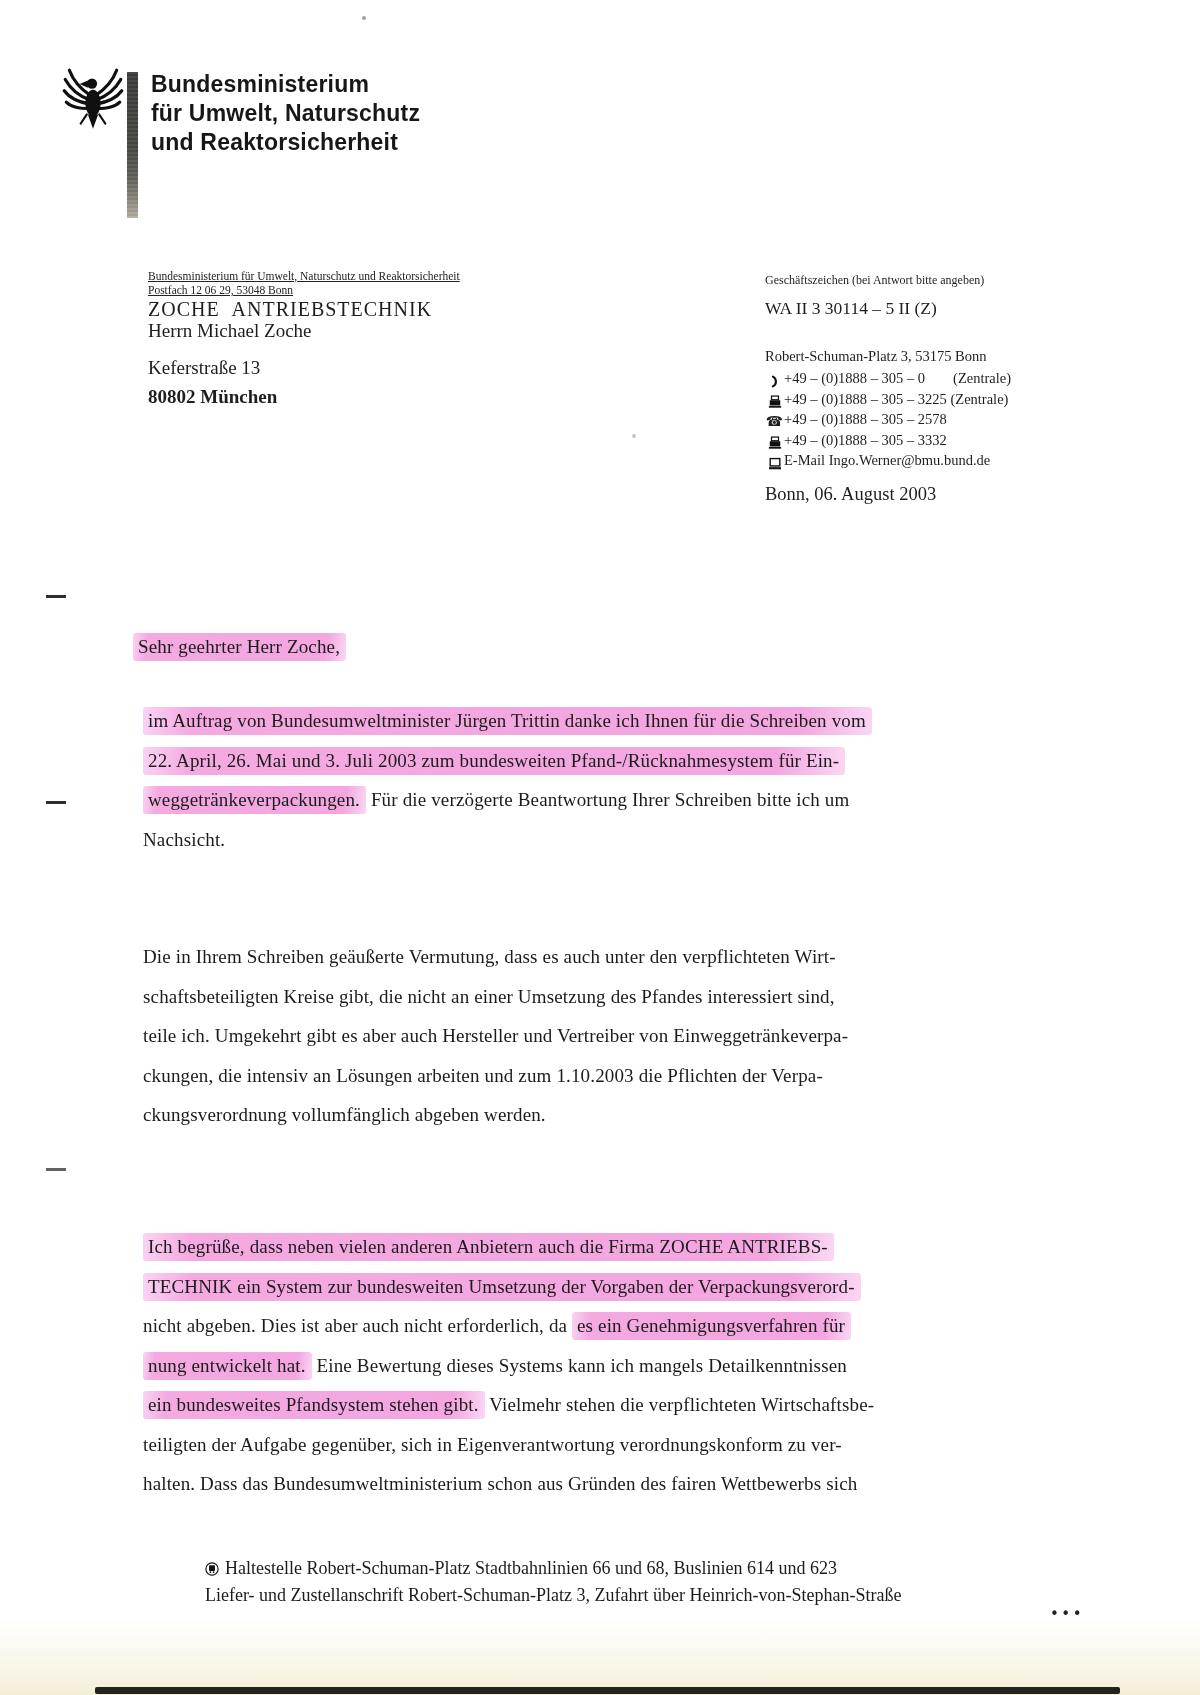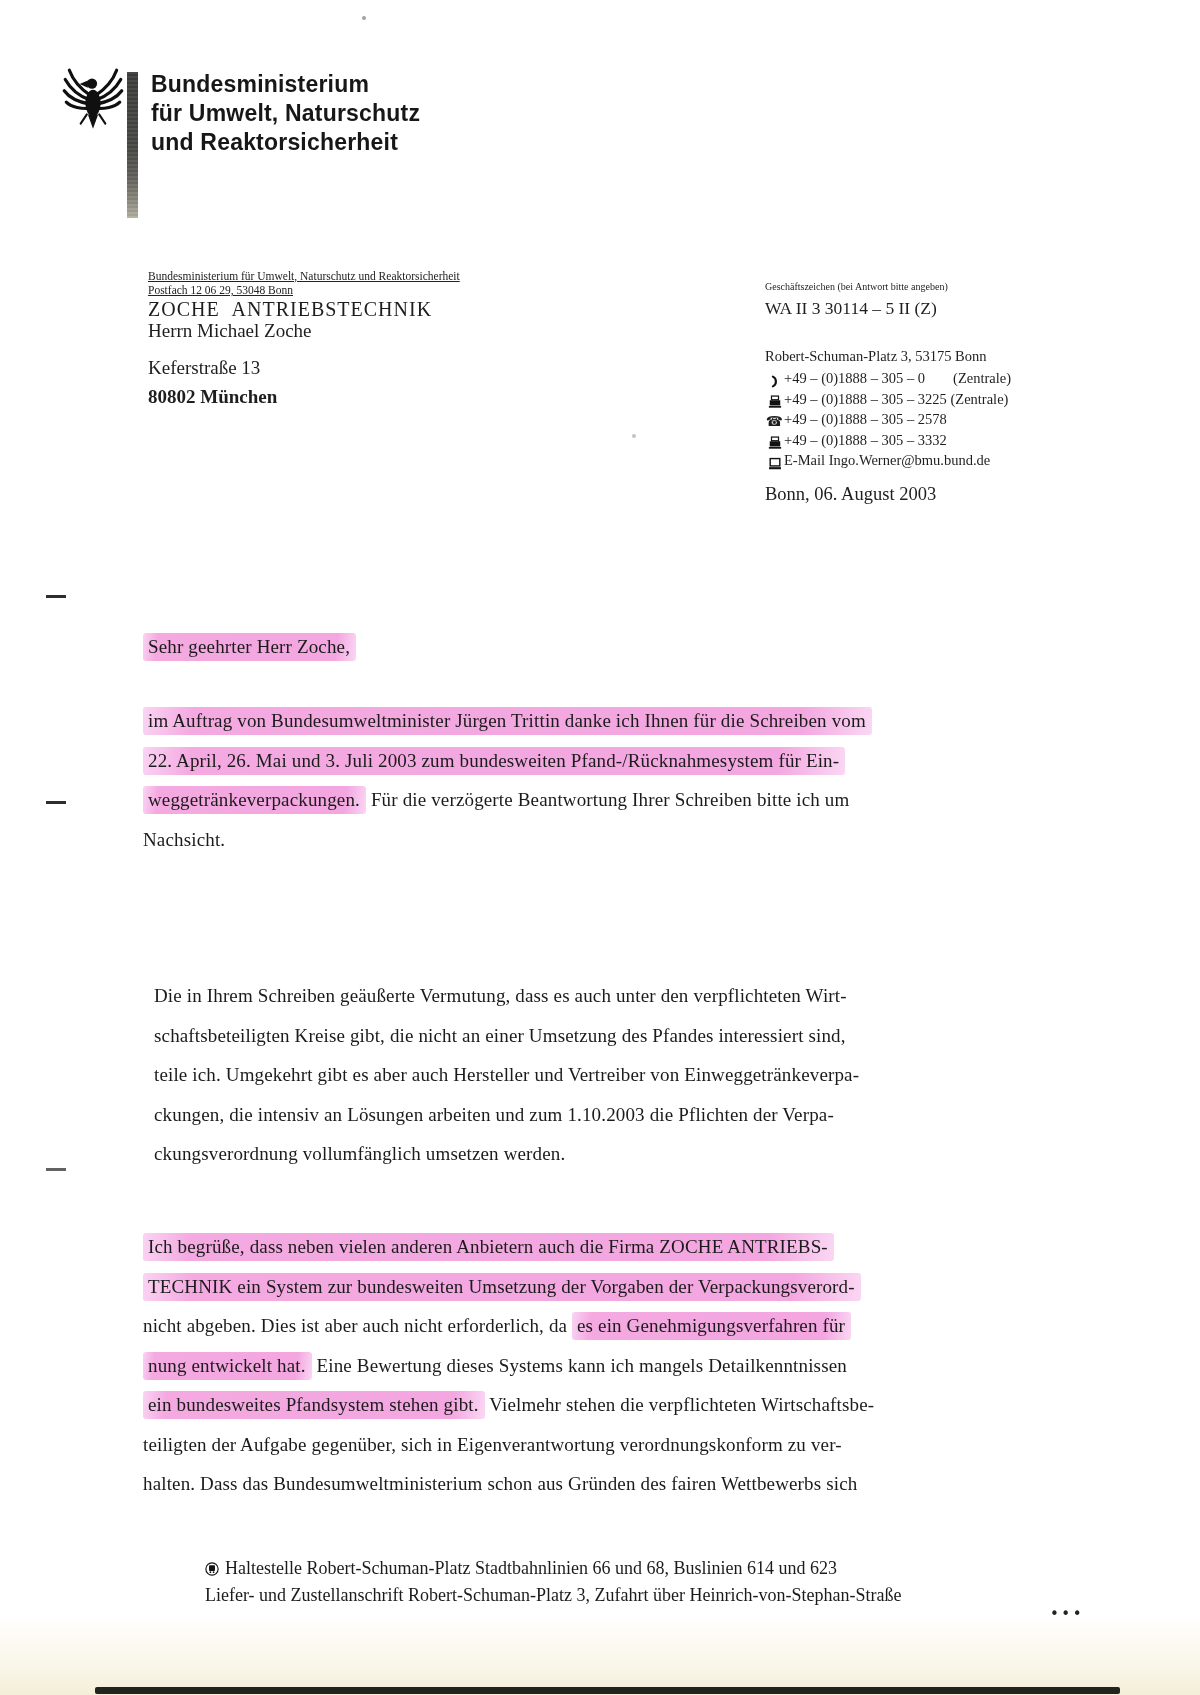--- a/index.html
+++ b/index.html
@@ -20,42 +20,42 @@
 
   
   .sender-small{position:absolute;left:148px;top:269px;font-size:11.5px;line-height:14px;color:#222;}
   .sender-small div{text-decoration:underline;}
   .addr-company{position:absolute;left:148px;top:298px;font-size:20px;letter-spacing:1px;word-spacing:7px;}
   .addr-name{position:absolute;left:148px;top:320px;font-size:19px;}
   .addr-street{position:absolute;left:148px;top:357px;font-size:19px;}
   .addr-city{position:absolute;left:148px;top:386px;font-size:19px;font-weight:bold;}
 
   
-  .ref-label{position:absolute;left:765px;top:281px;font-size:10px;}
+  .ref-label{position:absolute;left:765px;top:273px;font-size:12px;}
   .ref-value{position:absolute;left:765px;top:298px;font-size:17.5px;}
   .ref-addr{position:absolute;left:765px;top:348px;font-size:14.5px;}
   #contact-rows{position:absolute;left:765px;top:368px;font-size:14.5px;line-height:20.5px;width:320px;}
   .crow{white-space:nowrap;height:20.5px;}
   .crow .ic{display:inline-block;width:19px;text-align:center;vertical-align:-2px;}
   .crow .ic svg{vertical-align:middle;}
   .crow .sfx{margin-left:28px;}
   .dateline{position:absolute;left:765px;top:484px;font-size:18.5px;}
 
   
   .fold{position:absolute;left:46px;width:20px;height:3px;background:#2e2e2c;}
   .fold.f1{top:595px;}
   .fold.f2{top:801px;}
   .fold.f3{top:1168px;opacity:.75;}
 
   
   .body-text{font-size:19px;letter-spacing:.15px;color:#1b1b1b;}
-  .salutation{position:absolute;left:143px;top:636px;font-family:Liberation Serif, serif;}
+  .salutation{position:absolute;left:133px;top:636px;font-family:Liberation Serif, serif;}
   .para{position:absolute;left:143px;white-space:nowrap;}
   #para1{top:710px;}
-  #para2{top:985px;margin-left:11px;}
+  #para2{top:946px;}
   #para3{top:1236px;}
   .bline{height:39.5px;white-space:nowrap;}
   .hl{background:linear-gradient(97deg,rgba(246,176,233,.55) 0%,#f4a9e1 7%,#f3a6e0 90%,rgba(246,176,233,.5) 100%);
       padding:3px 6px 4px 5px;border-radius:3px;box-decoration-break:clone;}
 
   
   .footer{position:absolute;left:205px;top:1556px;font-size:18px;line-height:25px;color:#1b1b1b;}
   .footer .ic{display:inline-block;width:20px;vertical-align:-2px;}
   .dots{position:absolute;left:1050px;top:1605px;font-size:15px;letter-spacing:2.5px;color:#222;
         font-family:"DejaVu Sans",sans-serif;}
@@ -150,21 +150,21 @@
       <div class="bline"><span class="hl">im Auftrag von Bundesumweltminister Jürgen Trittin danke ich Ihnen für die Schreiben vom</span></div>
       <div class="bline"><span class="hl">22. April, 26. Mai und 3. Juli 2003 zum bundesweiten Pfand-/Rücknahmesystem für Ein-</span></div>
       <div class="bline"><span class="hl">weggetränkeverpackungen.</span><span> Für die verzögerte Beantwortung Ihrer Schreiben bitte ich um</span></div>
       <div class="bline"><span>Nachsicht.</span></div>
     </div>
   <div class="para body-text" id="para2">
       <div class="bline"><span>Die in Ihrem Schreiben geäußerte Vermutung, dass es auch unter den verpflichteten Wirt-</span></div>
       <div class="bline"><span>schaftsbeteiligten Kreise gibt, die nicht an einer Umsetzung des Pfandes interessiert sind,</span></div>
       <div class="bline"><span>teile ich. Umgekehrt gibt es aber auch Hersteller und Vertreiber von Einweggetränkeverpa-</span></div>
       <div class="bline"><span>ckungen, die intensiv an Lösungen arbeiten und zum 1.10.2003 die Pflichten der Verpa-</span></div>
-      <div class="bline"><span>ckungsverordnung vollumfänglich umsetzen werden.</span></div>
+      <div class="bline"><span>ckungsverordnung vollumfänglich abgeben werden.</span></div>
     </div>
   <div class="para body-text" id="para3">
       <div class="bline"><span class="hl">Ich begrüße, dass neben vielen anderen Anbietern auch die Firma ZOCHE ANTRIEBS-</span></div>
       <div class="bline"><span class="hl">TECHNIK ein System zur bundesweiten Umsetzung der Vorgaben der Verpackungsverord-</span></div>
       <div class="bline"><span>nicht abgeben. Dies ist aber auch nicht erforderlich, da </span><span class="hl">es ein Genehmigungsverfahren für</span></div>
       <div class="bline"><span class="hl">nung entwickelt hat.</span><span> Eine Bewertung dieses Systems kann ich mangels Detailkenntnissen</span></div>
       <div class="bline"><span class="hl">ein bundesweites Pfandsystem stehen gibt.</span><span> Vielmehr stehen die verpflichteten Wirtschaftsbe-</span></div>
       <div class="bline"><span>teiligten der Aufgabe gegenüber, sich in Eigenverantwortung verordnungskonform zu ver-</span></div>
       <div class="bline"><span>halten. Dass das Bundesumweltministerium schon aus Gründen des fairen Wettbewerbs sich</span></div>
     </div>

